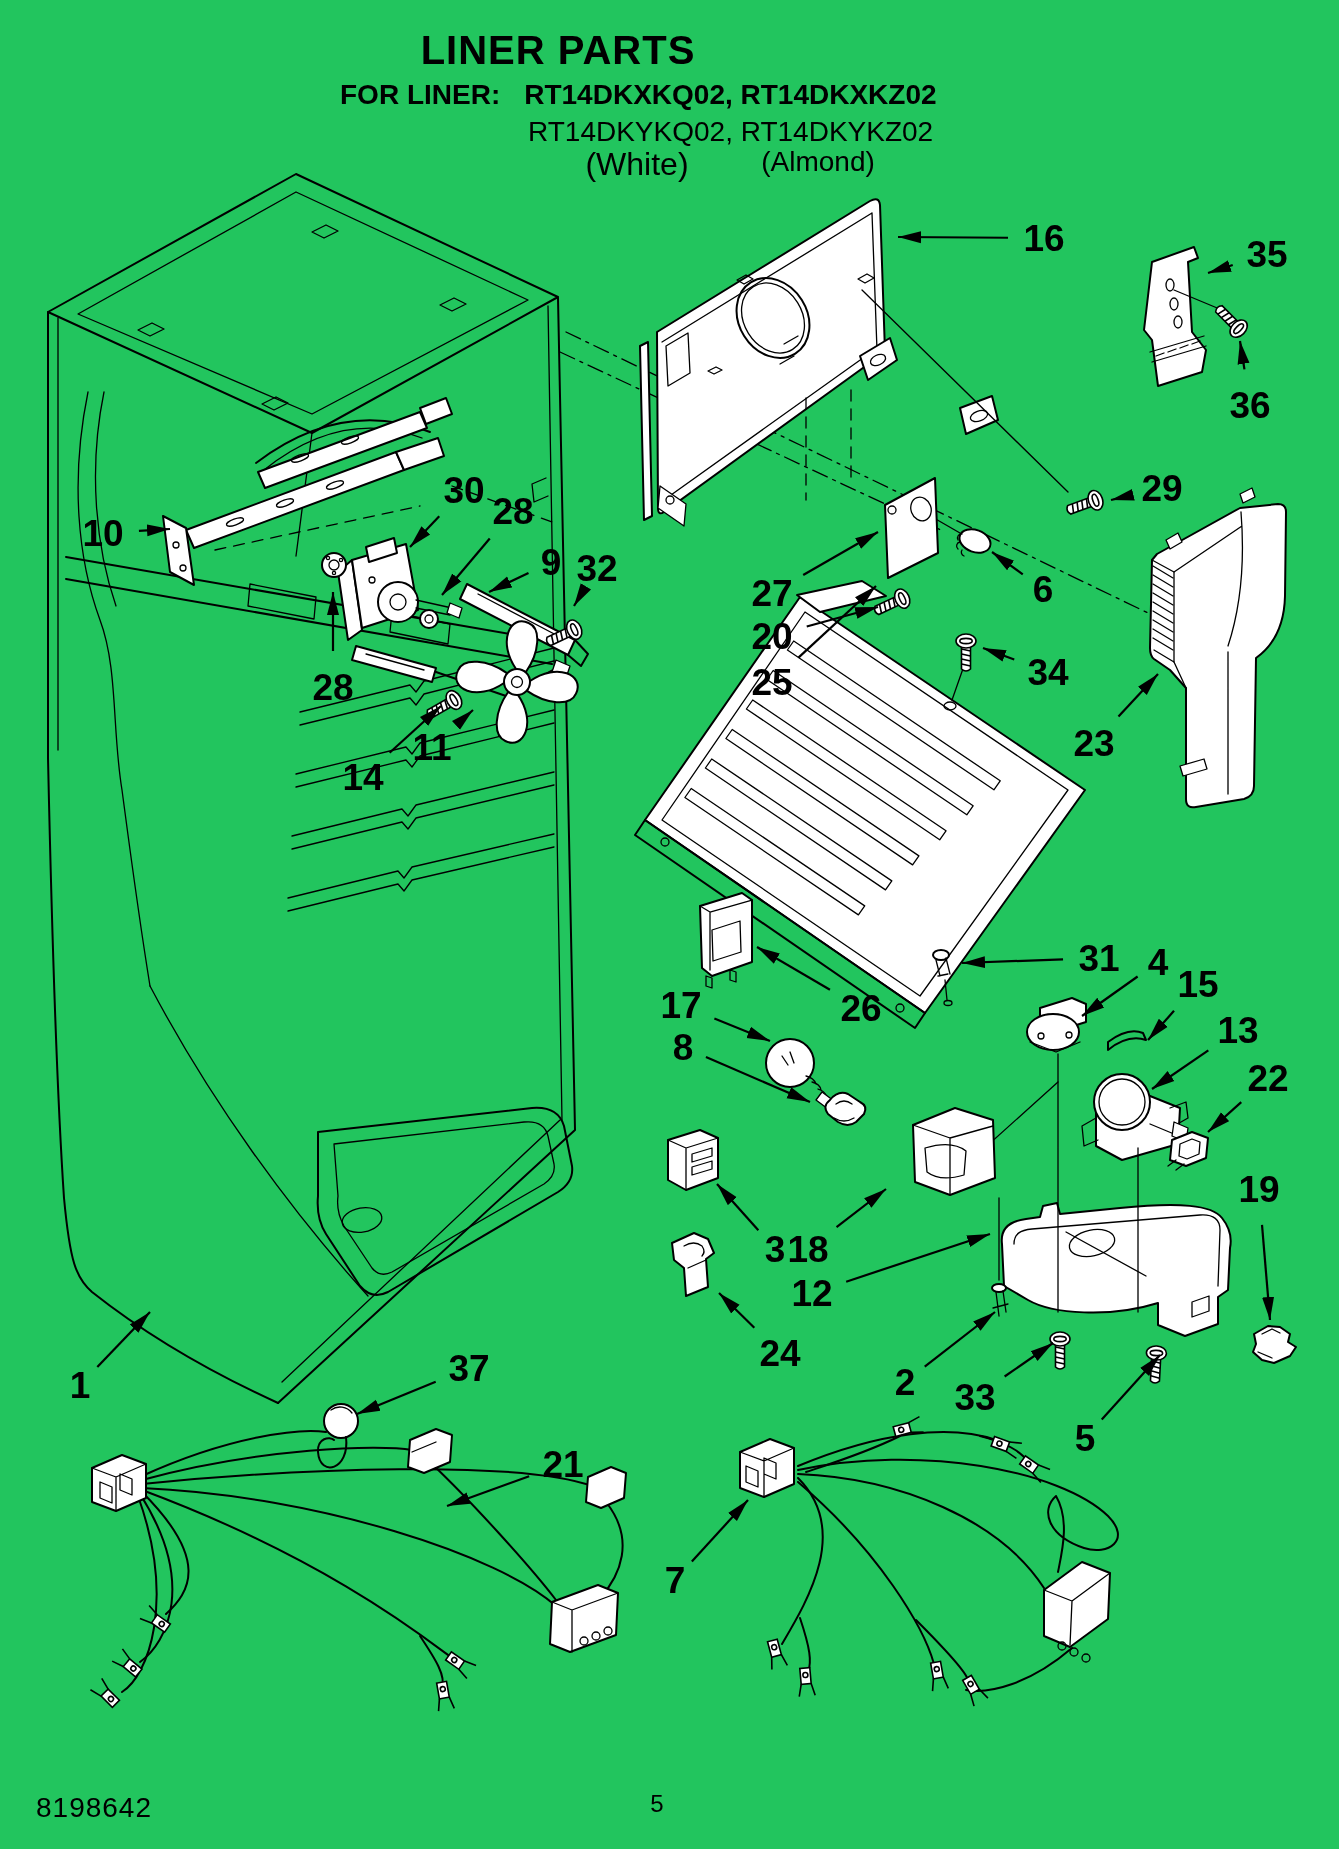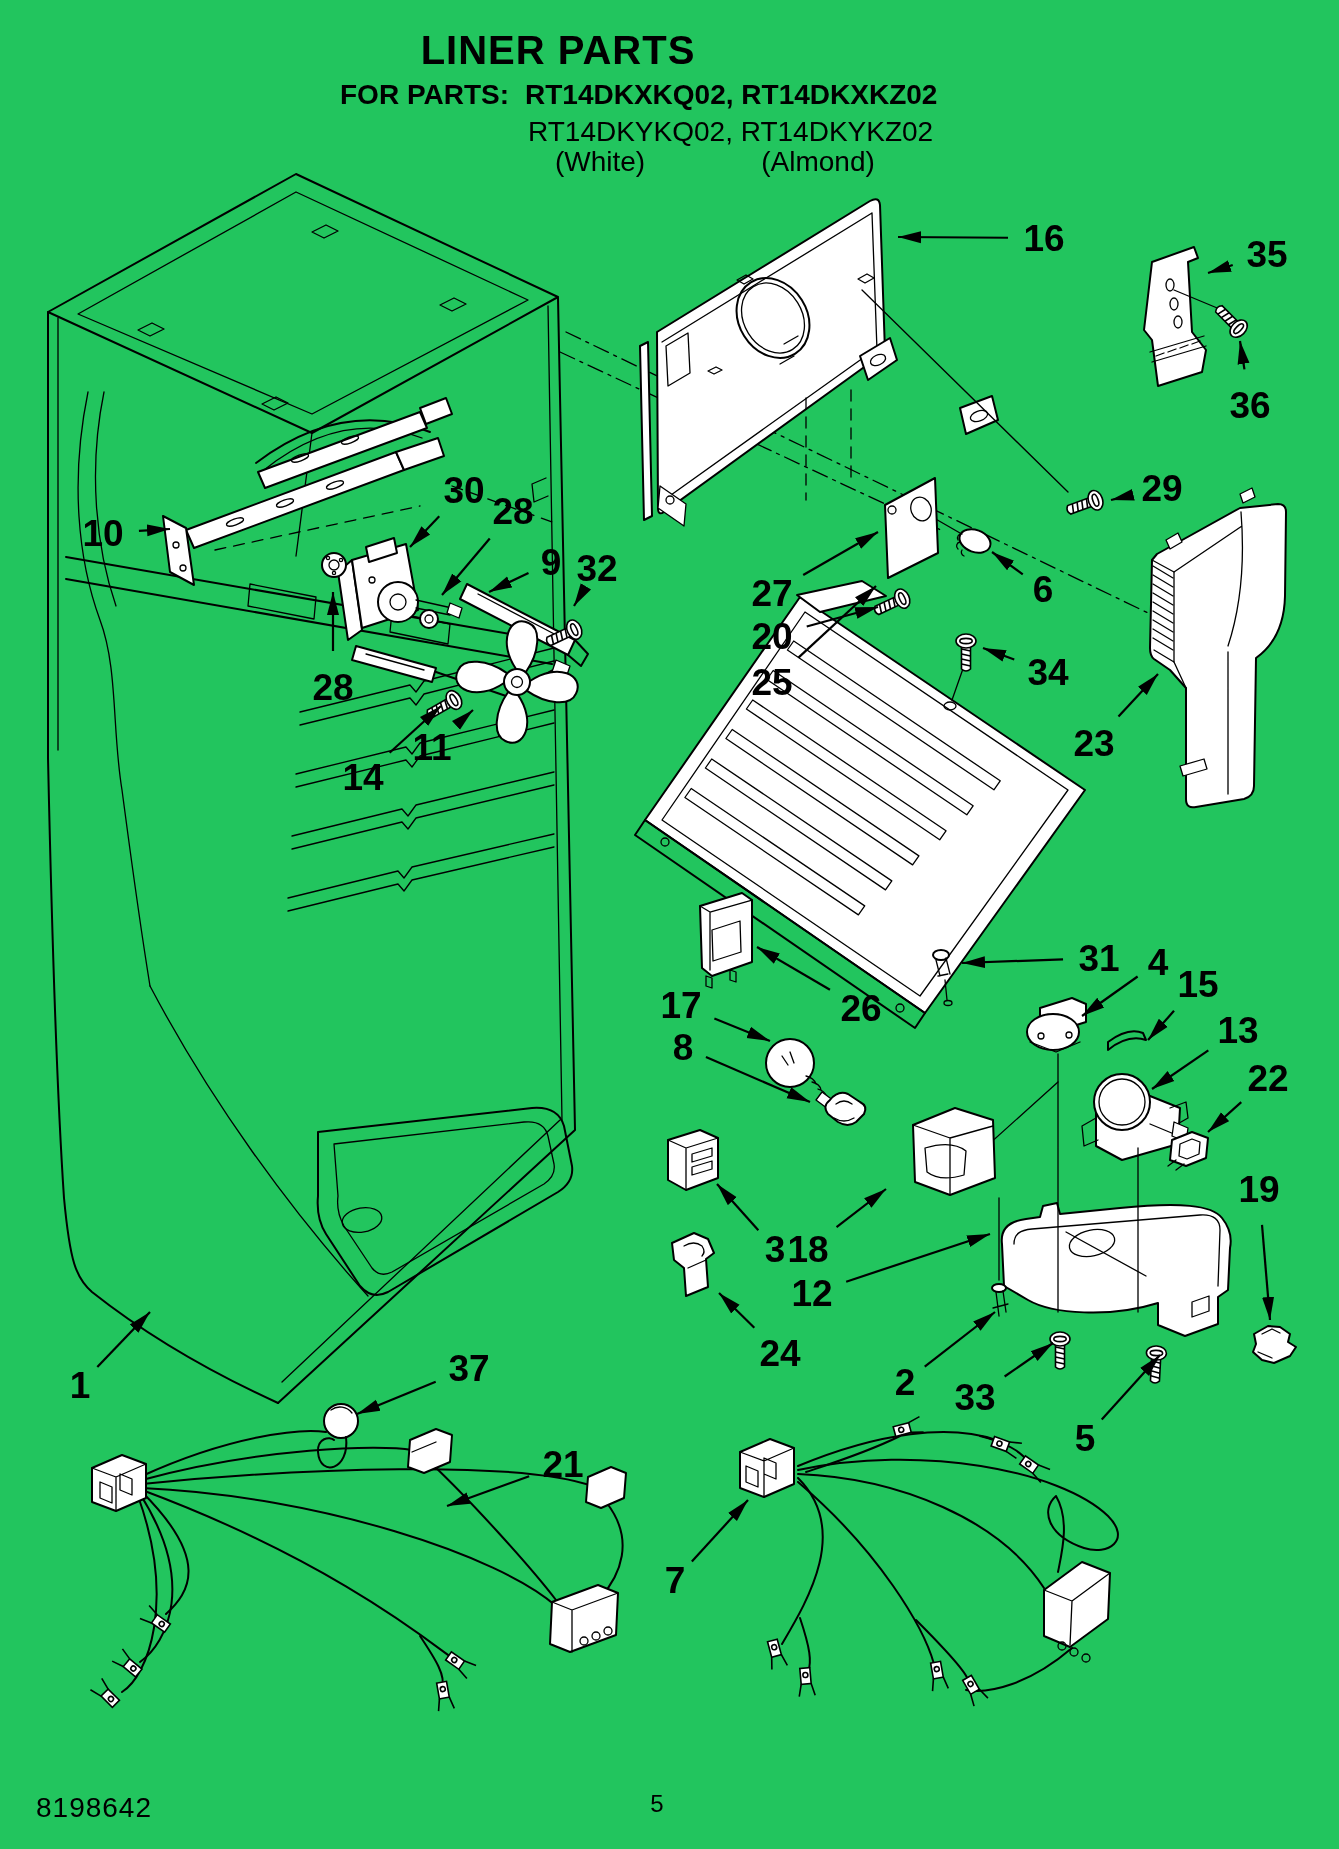--- a/index.html
+++ b/index.html
@@ -1,43 +1,43 @@
 <!DOCTYPE html>
 <html><head>
 <meta charset="utf-8">
 <style>
   html,body{margin:0;padding:0;background:#fff}
   .page{position:relative;width:1339px;height:1849px;background:#22c55e;overflow:hidden;
         font-family:"Liberation Sans",sans-serif;color:#000}
   .hdr-title{position:absolute;top:28px;left:558px;transform:translateX(-50%);
              font-size:40px;font-weight:bold;letter-spacing:1px;white-space:nowrap}
   .hdr-line1{position:absolute;top:79px;left:340px;font-size:28px;font-weight:bold;white-space:nowrap}
-  .hdr-line1 .models{margin-left:16px}
+  .hdr-line1 .models{margin-left:24px}
   .hdr-line2{position:absolute;top:116px;left:528px;font-size:28px;font-weight:normal;white-space:nowrap}
-  .hdr-white{position:absolute;top:146px;left:600px;transform:translateX(-50%);font-size:28px}
+  .hdr-white{position:absolute;top:146px;left:637px;transform:translateX(-50%);font-size:32px}
   .hdr-almond{position:absolute;top:146px;left:818px;transform:translateX(-50%);font-size:28px}
   .ftr-doc{position:absolute;top:1792px;left:36px;font-size:28px;letter-spacing:1px}
   .ftr-page{position:absolute;top:1790px;left:657px;transform:translateX(-50%);font-size:24px}
   svg{position:absolute;top:0;left:0}
   .s1{stroke:#000;stroke-width:1.3;fill:none;stroke-linecap:round;stroke-linejoin:round}
   .s2{stroke:#000;stroke-width:2;fill:none;stroke-linecap:round;stroke-linejoin:round}
   .w{fill:#fff}
   .dash{stroke-dasharray:11 8}
   .dashdot{stroke-dasharray:16 6 3 6}
   .co-line{stroke:#000;stroke-width:2.2;fill:none}
   .co-num{font-family:"Liberation Sans",sans-serif;font-size:37px;font-weight:bold;fill:#000;stroke:none}
 </style>
 </head>
 <body>
 
 <div class="page">
 
   <div class="hdr-title">LINER PARTS</div>
   <div class="hdr-line1">
-    <span>FOR PARTS:</span><span class="models">RT14DKXKQ02, RT14DKXKZ02</span>
+    <span>FOR LINER:</span><span class="models">RT14DKXKQ02, RT14DKXKZ02</span>
   </div>
   <div class="hdr-line2">RT14DKYKQ02, RT14DKYKZ02</div>
   <div class="hdr-white">(White)</div>
   <div class="hdr-almond">(Almond)</div>
 
   <svg id="diagram" width="1339" height="1849" viewBox="0 0 1339 1849" xmlns="http://www.w3.org/2000/svg">
     <defs>
       <marker id="ah" orient="auto" markerUnits="userSpaceOnUse" markerWidth="26" markerHeight="16" refX="23" refY="7">
         <path d="M0,1 L23,7 L0,13 Z" fill="#000" stroke="none"></path>
       </marker>

